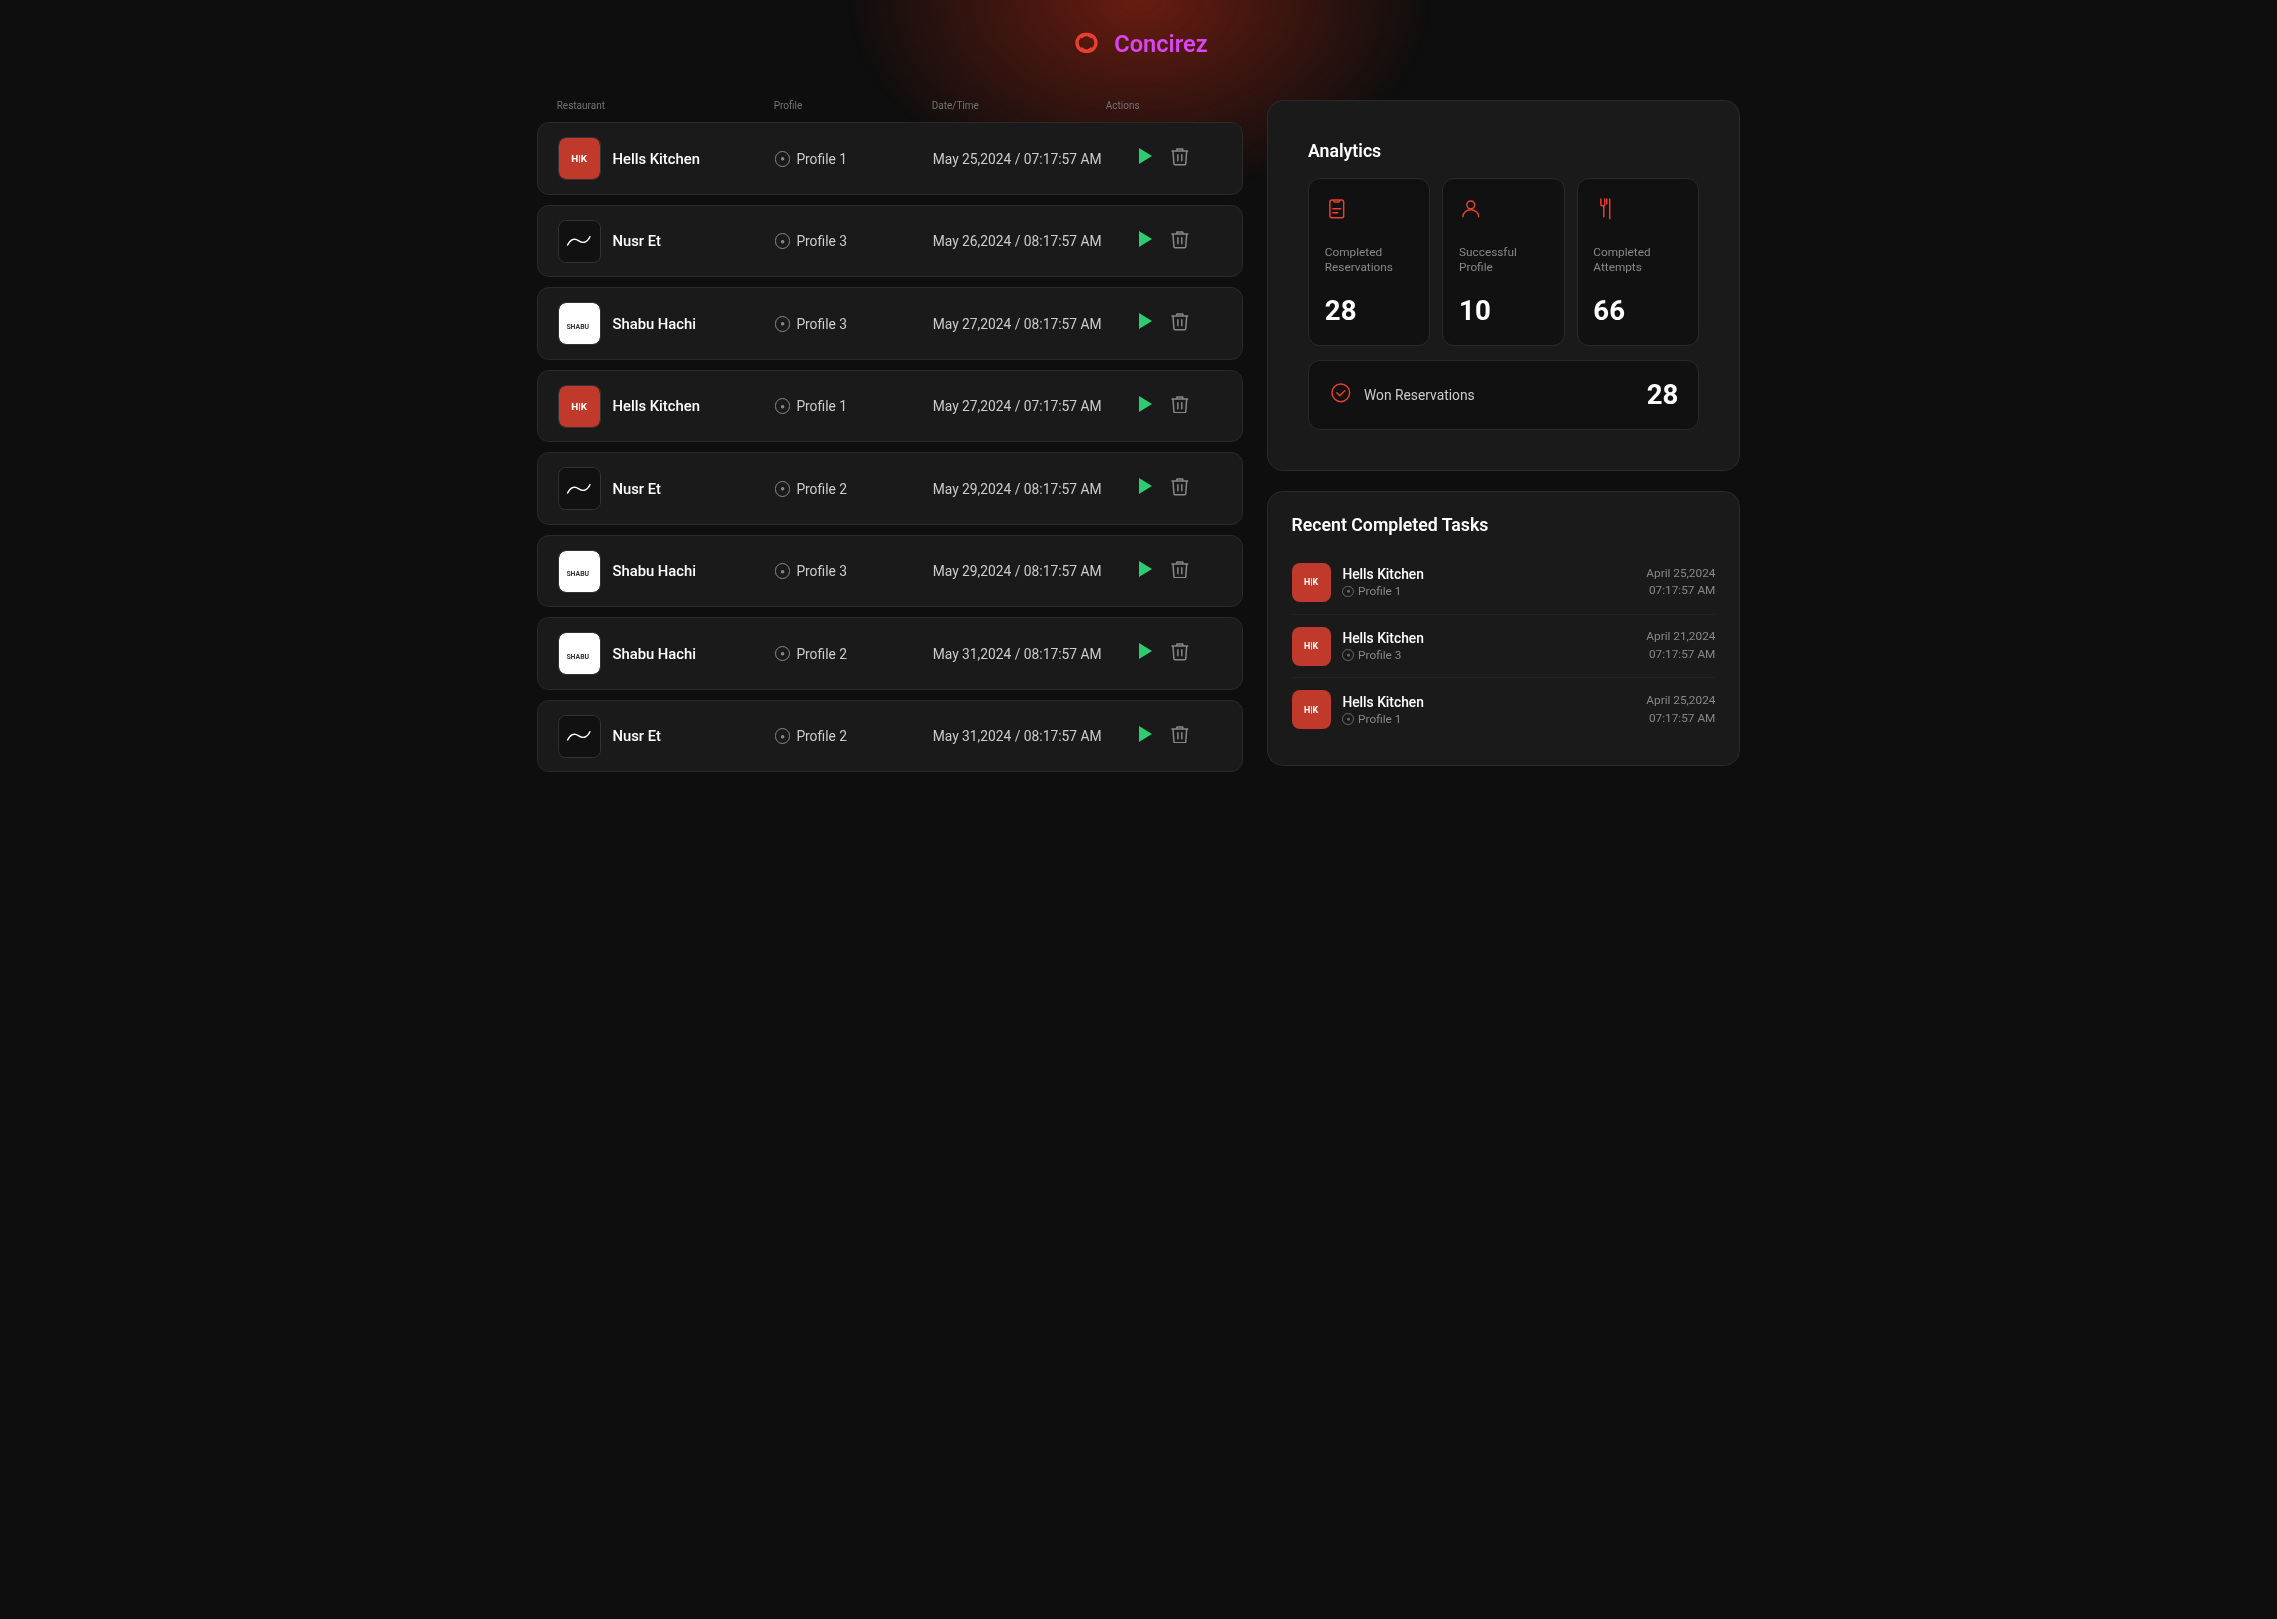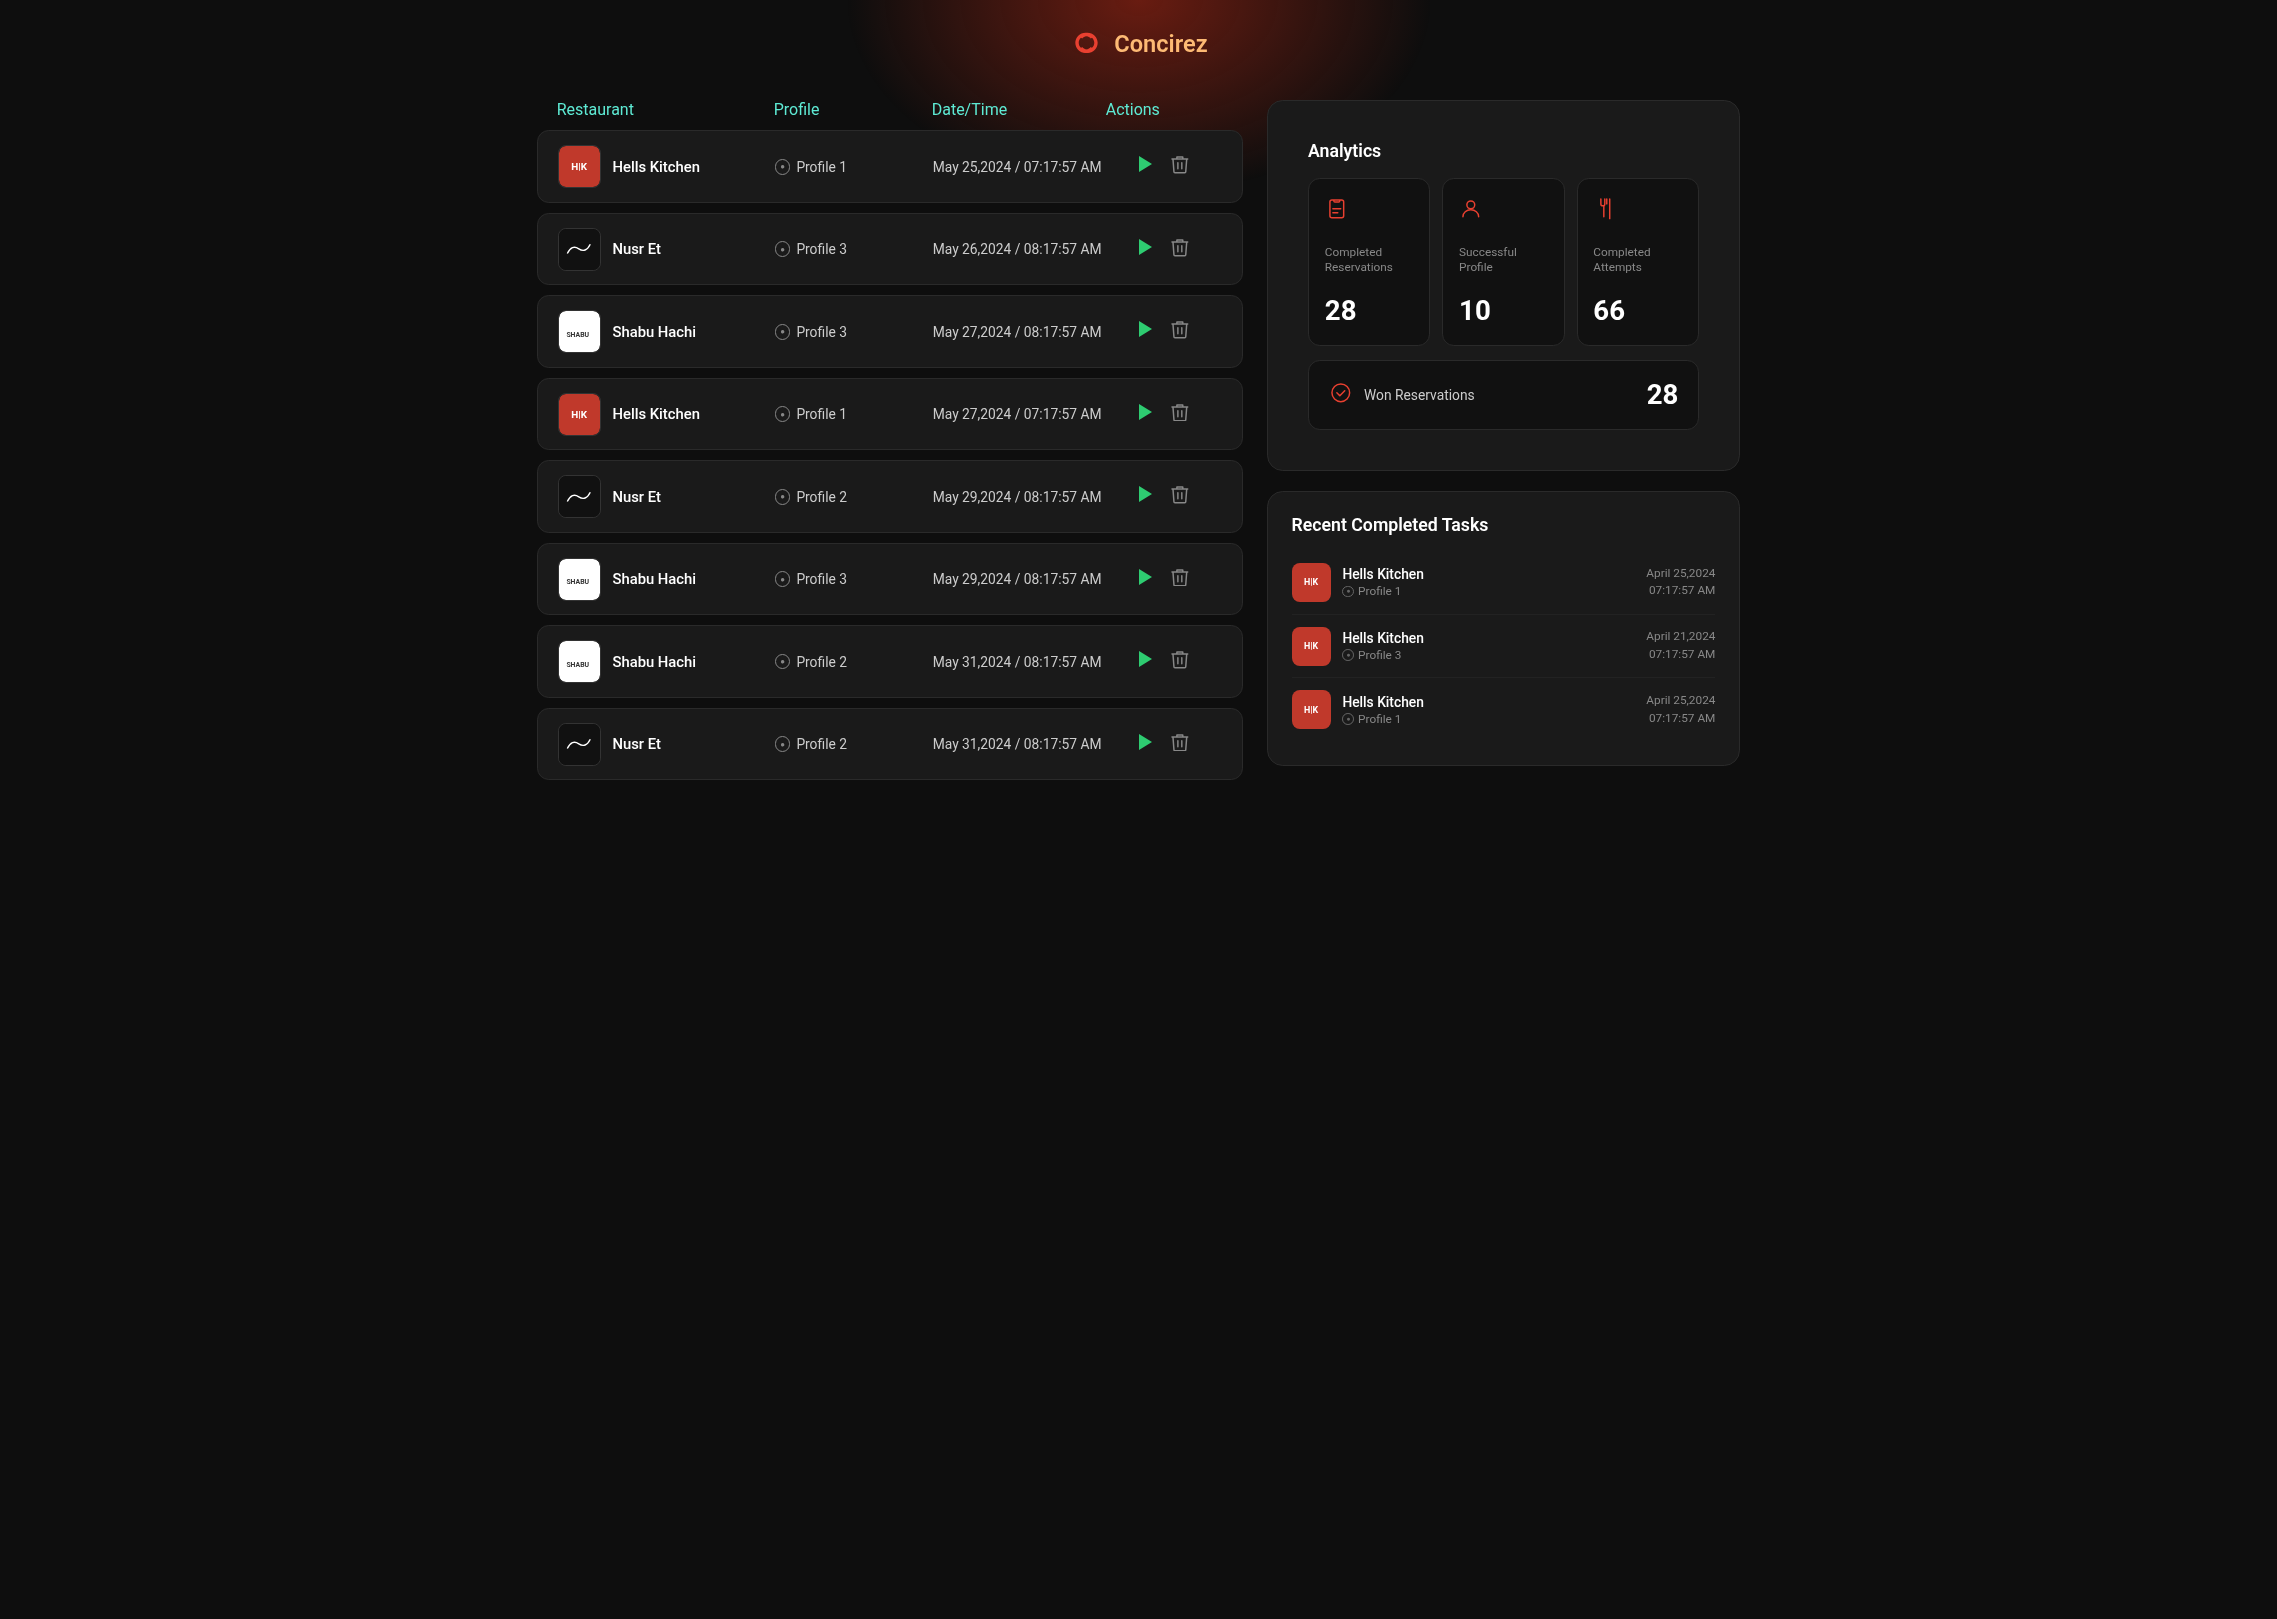--- a/index.html
+++ b/index.html
@@ -39,21 +39,21 @@
       align-items: center;
       gap: 9.9px;
     }
     .logo-icon {
       color: #e84030;
       font-size: 27.6px;
     }
     .logo-text {
       font-size: 23.6px;
       font-weight: 600;
-      color: #fdba74;
+      color: #d946ef;
     }
     
     .page-title-row {
       display: flex;
       align-items: center;
       justify-content: space-between;
       margin-bottom: 27.6px;
     }
     .page-title-group {
       display: flex;
@@ -95,22 +95,22 @@
       grid-template-columns: 1fr 473px;
       gap: 23.6px;
       align-items: start;
     }
     
     .task-table-section {}
     .table-header {
       display: grid;
       grid-template-columns: 217px 158px 1fr 118px;
       padding: 0 19.7px 11.8px;
-      color: #5eead4;
-      font-size: 16px;
+      color: #737373;
+      font-size: 10px;
     }
     .task-row {
       display: grid;
       grid-template-columns: 217px 158px 1fr 118px;
       align-items: center;
       background: #1a1a1a;
       border: 1px solid #2a2a2a;
       border-radius: 11.8px;
       padding: 13.8px 19.7px;
       margin-bottom: 9.9px;

